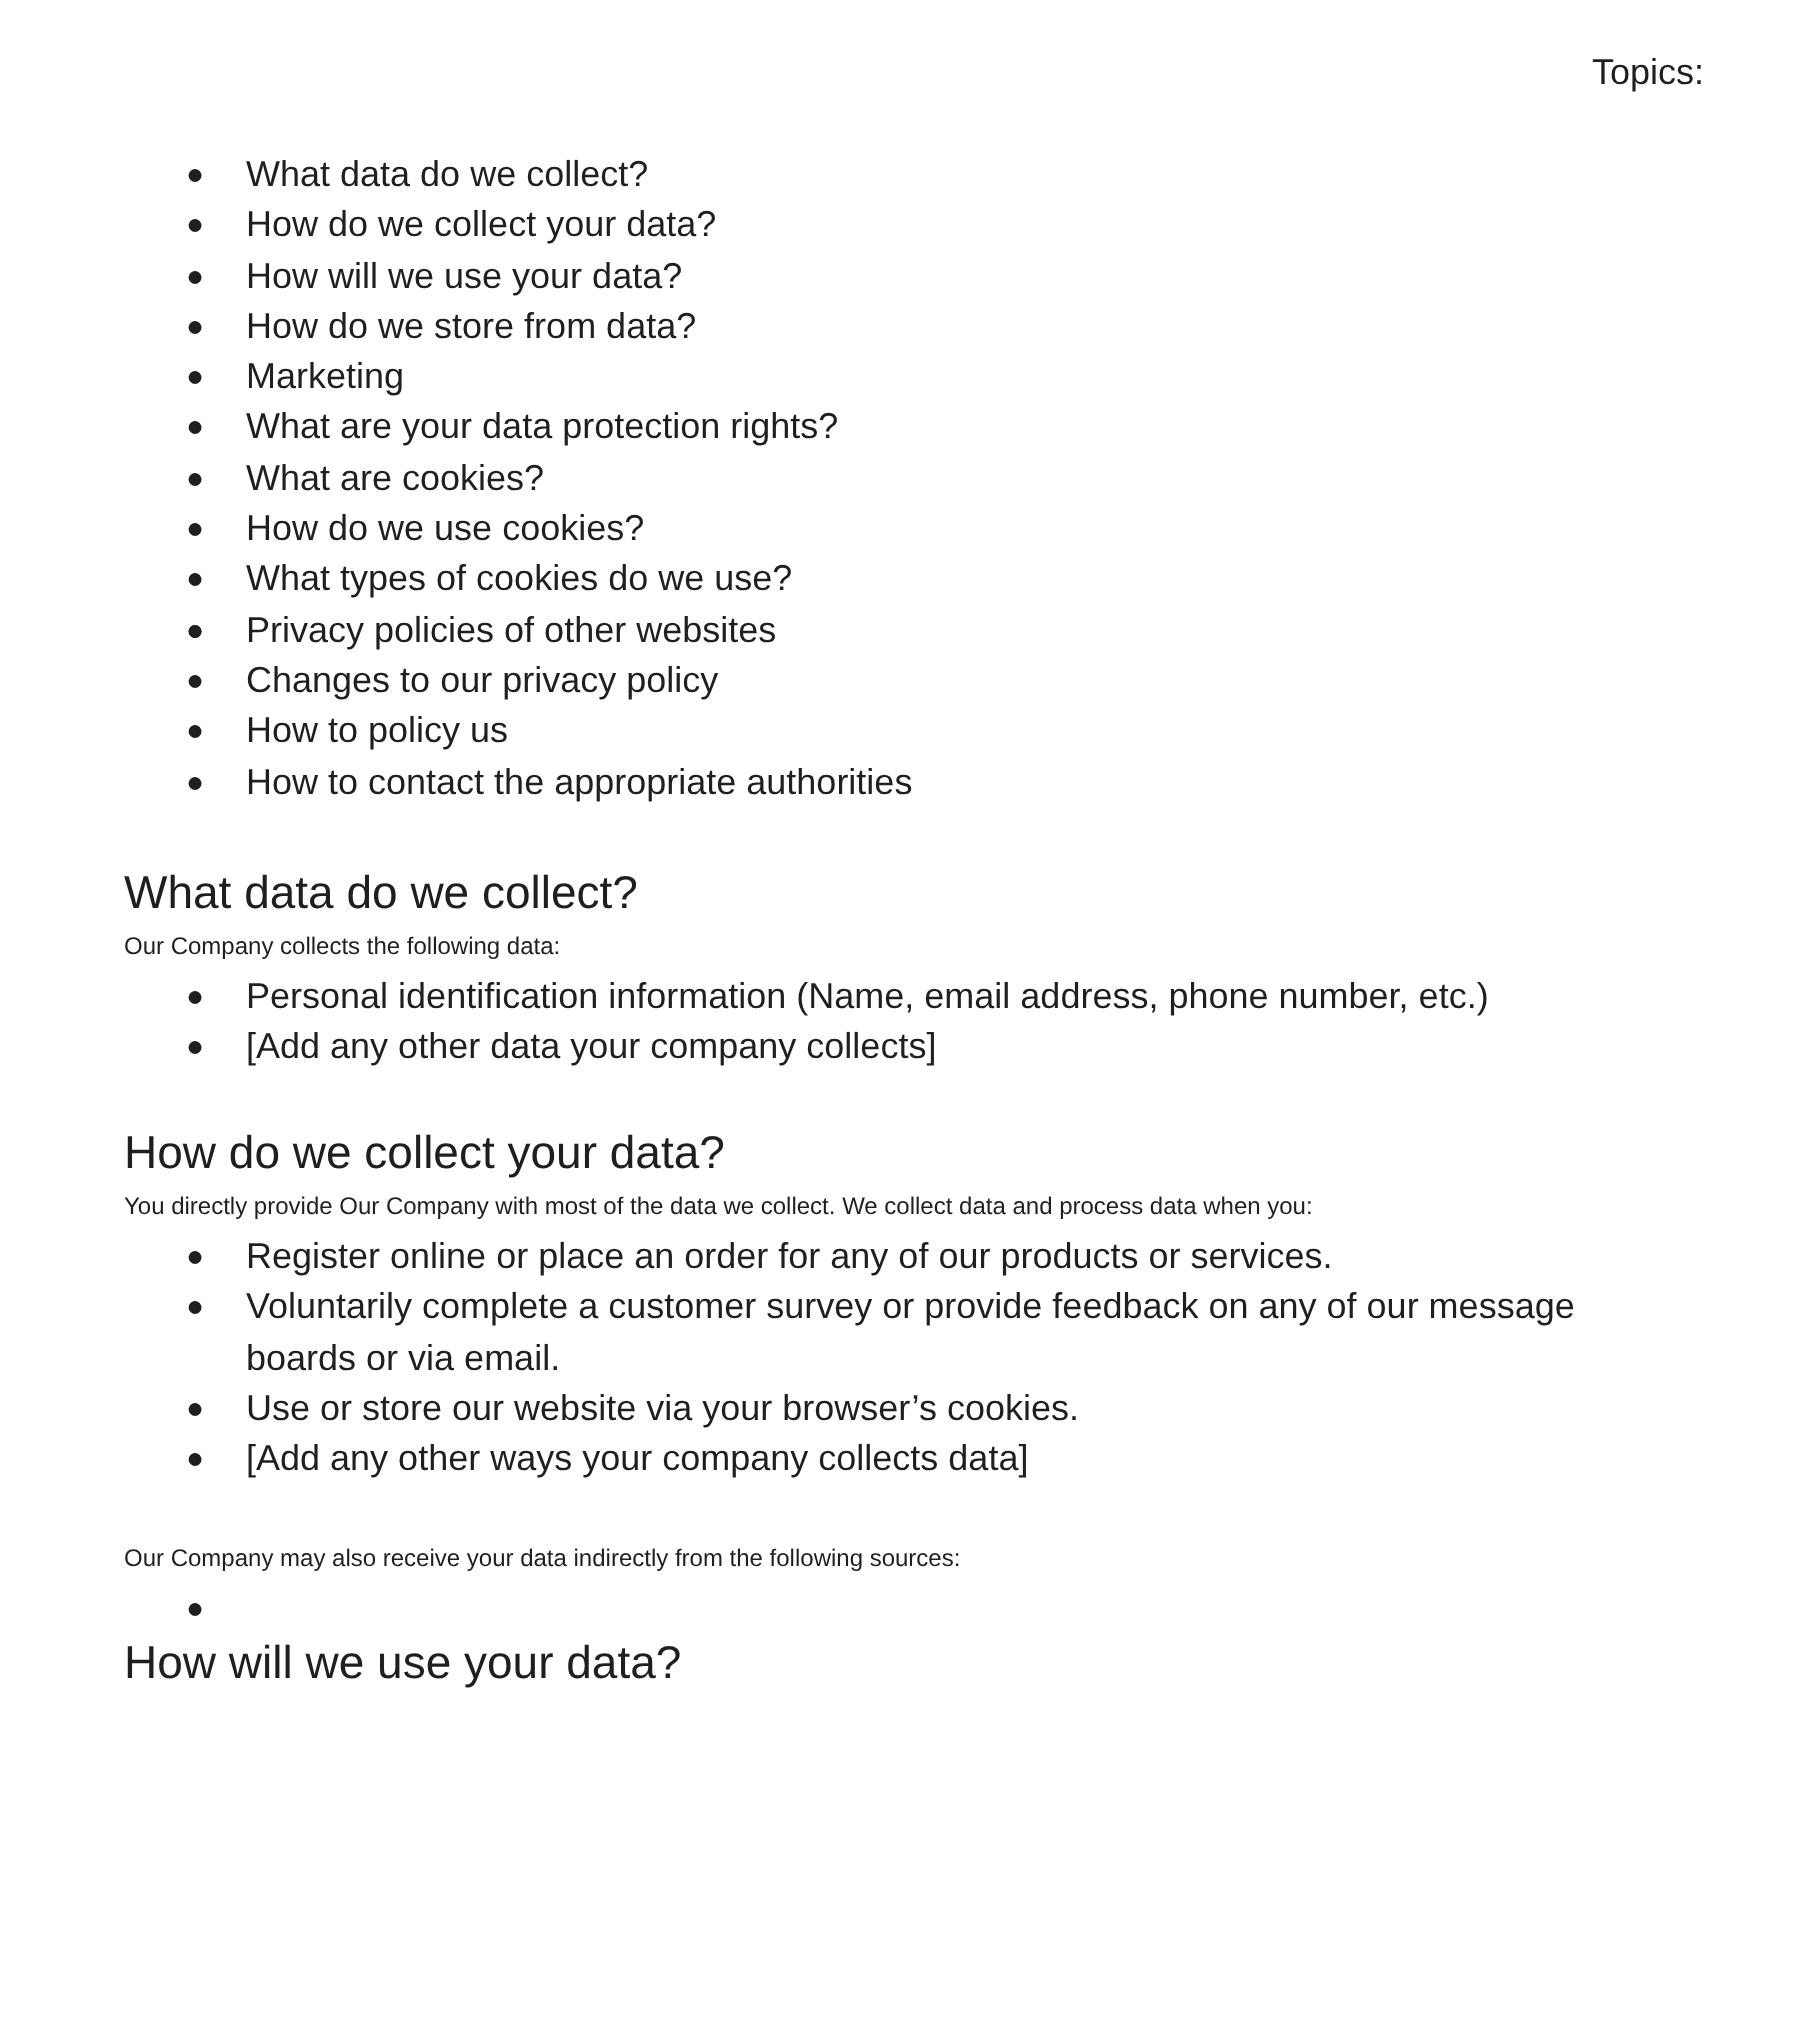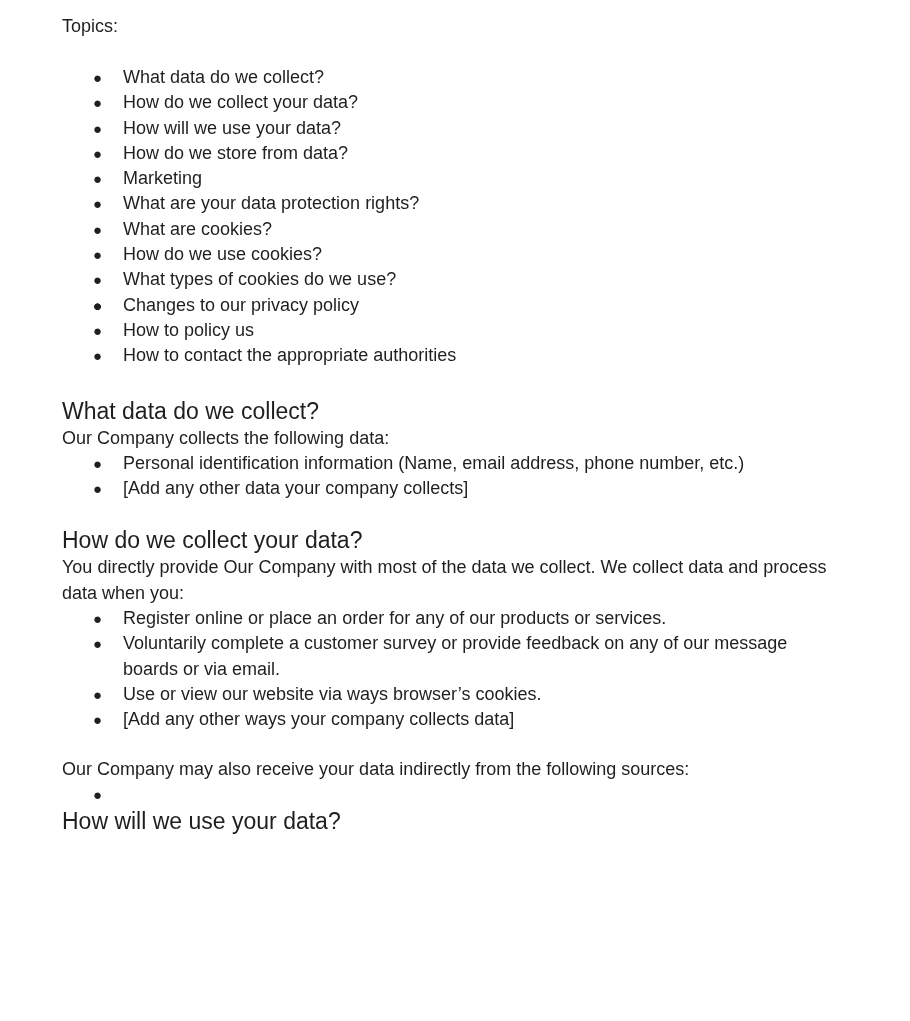--- a/index.html
+++ b/index.html
@@ -17,21 +17,22 @@
     }
     .doc {
       position: absolute;
       left: 62px;
       top: 14px;
       width: 800px;
     }
     .label {
       font-size: 18px;
       line-height: 25px;
-      margin: 0;
+      margin: 10px;
+      text-align: right;
     }
     .topics-label {
       margin-bottom: 26px;
     }
     ul.blist {
       list-style: none;
       margin: 0;
       padding: 0;
     }
     ul.blist li {
@@ -51,21 +52,21 @@
       font-family: "Liberation Sans", sans-serif;
       font-weight: normal;
       font-size: 23px;
       line-height: 30px;
       margin: 0;
     }
     .gap-l { height: 27px; }
     .gap-m { height: 24px; }
     p.para {
       margin: 0;
-      font-size: 18px;
+      font-size: 12px;
       line-height: 25.3px;
       width: 795px;
     }
   </style>
 </head>
 <body>
 
 <div class="doc">
 
   <p class="label topics-label">Topics:</p>
@@ -74,21 +75,21 @@
     <li><span class="bullet">●</span><span>What data do we collect?</span></li>
     <li><span class="bullet">●</span><span>How do we collect your data?</span></li>
     <li><span class="bullet">●</span><span>How will we use your data?</span></li>
     <li><span class="bullet">●</span><span>How do we store from data?</span></li>
     <li><span class="bullet">●</span><span>Marketing</span></li>
     <li><span class="bullet">●</span><span>What are your data protection rights?</span></li>
     <li><span class="bullet">●</span><span>What are cookies?</span></li>
     <li><span class="bullet">●</span><span>How do we use cookies?</span></li>
     <li><span class="bullet">●</span><span>What types of cookies do we use?</span></li>
     <li><span class="bullet">●</span></li>
-    <li><span class="bullet">●</span></li>
+    <li><span class="bullet">●</span><span>Privacy policies of other websites</span></li>
     <li><span class="bullet">●</span><span>Changes to our privacy policy</span></li>
     <li><span class="bullet">●</span><span>How to policy us</span></li>
     <li><span class="bullet">●</span><span>How to contact the appropriate authorities</span></li>
   </ul>
 
   <div class="gap-l"></div>
 
   <section>
     <h2 class="section">What data do we collect?</h2>
     <p class="para">Our Company collects the following data:</p>
@@ -99,21 +100,21 @@
   </section>
 
   <div class="gap-m"></div>
 
   <section>
     <h2 class="section">How do we collect your data?</h2>
     <p class="para">You directly provide Our Company with most of the data we collect. We collect data and process data when you:</p>
     <ul class="blist">
       <li><span class="bullet">●</span><span>Register online or place an order for any of our products or services.</span></li>
       <li style="width:700px"><span class="bullet">●</span><span>Voluntarily complete a customer survey or provide feedback on any of our message boards or via email.</span></li>
-      <li><span class="bullet">●</span><span>Use or view our website via ways browser’s cookies.</span></li>
+      <li><span class="bullet">●</span><span>Use or store our website via your browser’s cookies.</span></li>
       <li><span class="bullet">●</span><span>[Add any other ways your company collects data]</span></li>
     </ul>
 
     <div class="gap-m"></div>
 
     <p class="para">Our Company may also receive your data indirectly from the following sources:</p>
     <ul class="blist">
       <li><span class="bullet">●</span></li>
     </ul>
   </section>

